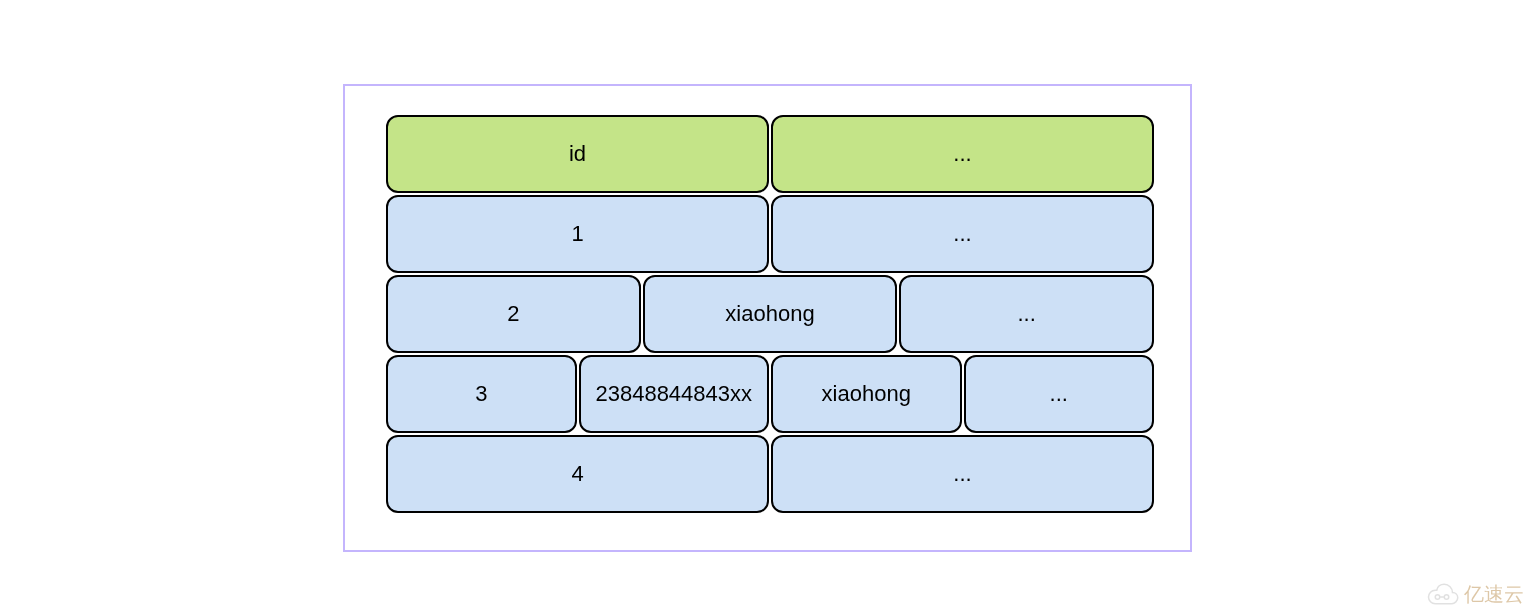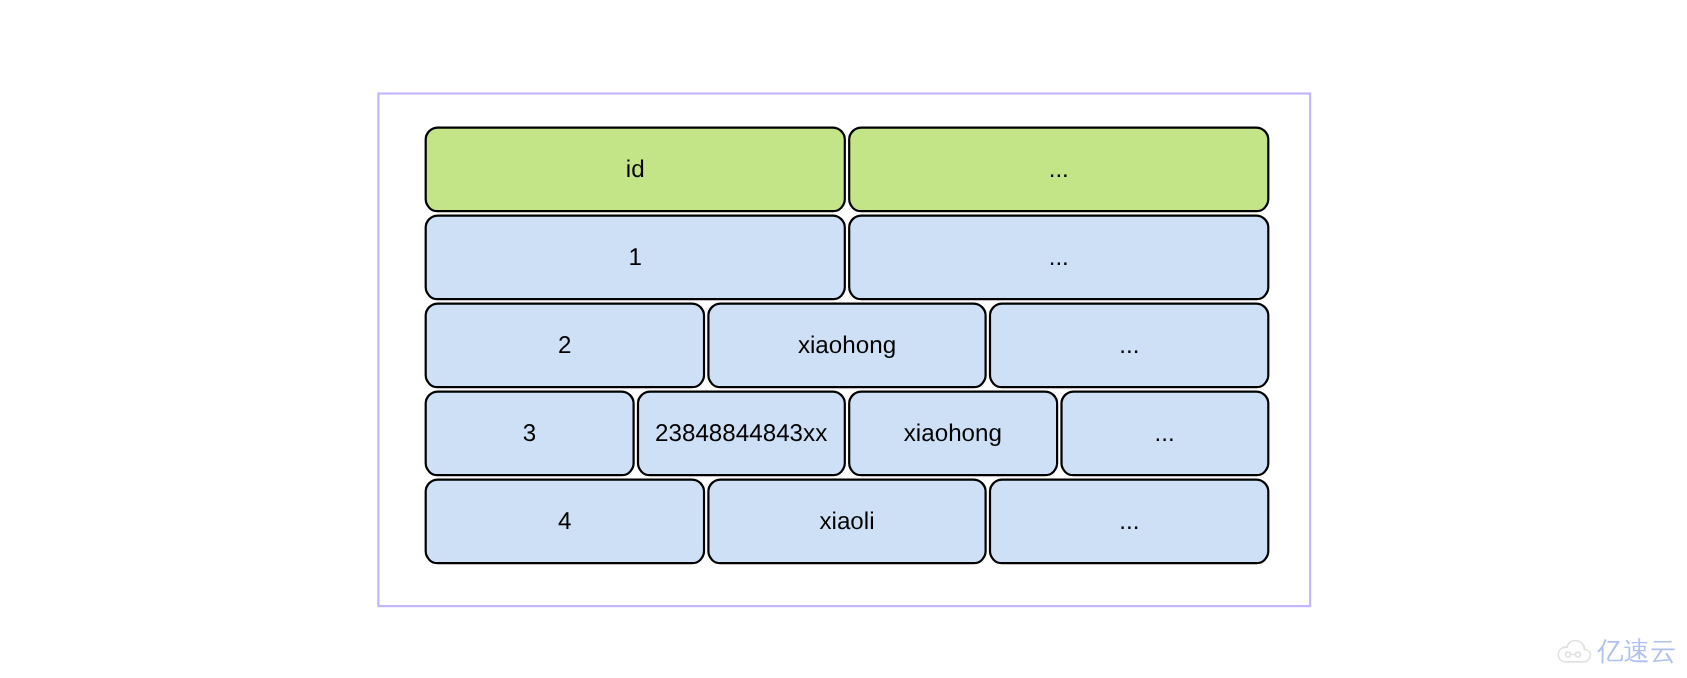--- a/index.html
+++ b/index.html
@@ -52,22 +52,22 @@
   .data-cell {
     background: #cde0f6;
   }
   .watermark {
     position: absolute;
     right: 10px;
     bottom: 8px;
     display: flex;
     align-items: center;
     opacity: 0.35;
-    color: #1d4ed8;
-    font-size: 24px;
+    color: #a16207;
+    font-size: 20px;
   }
   .watermark svg {
     width: 36px;
     height: 28px;
     margin-right: 4px;
   }
 </style>
 </head>
 <body>
 
@@ -92,21 +92,20 @@
 
     <div class="row">
       <div class="cell data-cell">3</div>
       <div class="cell data-cell">23848844843xx</div>
       <div class="cell data-cell">xiaohong</div>
       <div class="cell data-cell">...</div>
     </div>
 
     <div class="row">
       <div class="cell data-cell">4</div>
-      <div class="cell data-cell">xiaoli</div>
       <div class="cell data-cell">...</div>
     </div>
 
   </div>
 </div>
 
 <div class="watermark">
   <svg viewBox="0 0 48 32">
     <path d="M38 14c0-6-5-11-11-11-5 0-9 3-10 8-1 0-1 0-2 0-5 0-9 4-9 9s4 9 9 9h22c4 0 8-4 8-8 0-4-3-7-7-7z" fill="none" stroke="#aaaaaa" stroke-width="2"></path>
     <circle cx="18" cy="20" r="3" fill="none" stroke="#aaaaaa" stroke-width="2"></circle>

